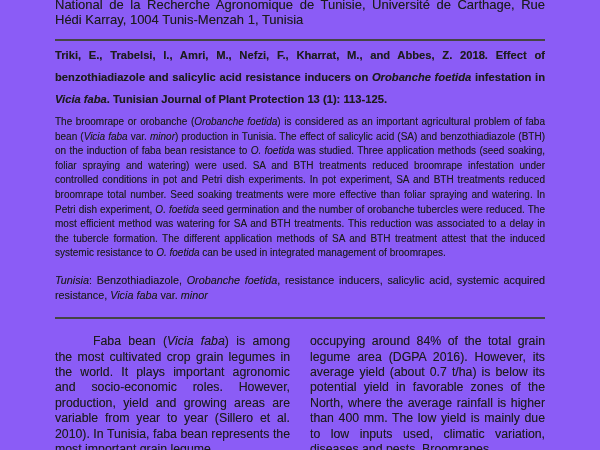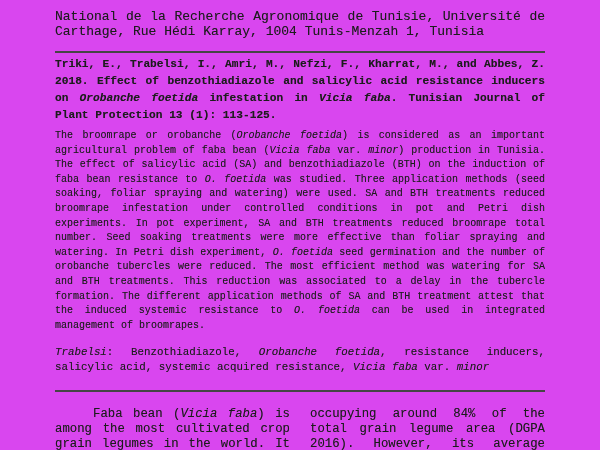--- a/index.html
+++ b/index.html
@@ -1,24 +1,24 @@
 <!DOCTYPE html>
 <html><head>
 <meta charset="utf-8">
 <style>
   * { margin: 0; padding: 0; box-sizing: border-box; }
   html, body { background: #ffffff; }
   .page {
     position: relative;
     width: 600px;
     height: 450px;
-    background: #d946ef;
+    background: #8b5cf6;
     overflow: hidden;
-    padding: 12px 55px;
-    font-family: Liberation Mono, monospace;
+    padding: 0 55px;
+    font-family: Liberation Sans, sans-serif;
     color: #1c1c1c;
     text-shadow: 0 0 0.5px rgba(30,30,30,0.45);
   }
   .affiliation {
     margin-top: -2px;
     font-size: 13px;
     line-height: 14.5px;
     text-align: justify;
   }
   .rule {
@@ -29,21 +29,21 @@
   .rule-bottom { margin-top: 15px; }
   .abstract-heading {
     margin-top: 4px;
     font-size: 12px;
     font-weight: bold;
     letter-spacing: 0.3px;
   }
   .citation {
     margin-top: 3px;
     font-size: 11.2px;
-    line-height: 17px;
+    line-height: 22px;
     font-weight: bold;
     text-align: justify;
   }
   .abstract-body {
     margin-top: 5px;
     font-size: 10px;
     line-height: 14.6px;
     text-align: justify;
   }
   .keywords {
@@ -72,21 +72,21 @@
 
   <p class="affiliation">National de la Recherche Agronomique de Tunisie, Université de Carthage, Rue Hédi Karray, 1004 Tunis-Menzah 1, Tunisia</p>
 
   <div class="rule rule-top"></div>
 
 
   <p class="citation"><span style="font-weight: bold;">Triki, E., Trabelsi, I., Amri, M., Nefzi, F., Kharrat, M., and Abbes, Z. 2018. Effect of benzothiadiazole and salicylic acid resistance inducers on </span><span style="font-style: italic; font-weight: bold;">Orobanche foetida</span><span style="font-weight: bold;"> infestation in </span><span style="font-style: italic; font-weight: bold;">Vicia faba</span><span style="font-weight: bold;">. Tunisian Journal of Plant Protection 13 (1): 113-125.</span></p>
 
   <p class="abstract-body"><span>The broomrape or orobanche (</span><span style="font-style: italic;">Orobanche foetida</span><span>) is considered as an important agricultural problem of faba bean (</span><span style="font-style: italic;">Vicia faba</span><span> var. </span><span style="font-style: italic;">minor</span><span>) production in Tunisia. The effect of salicylic acid (SA) and benzothiadiazole (BTH) on the induction of faba bean resistance to </span><span style="font-style: italic;">O. foetida</span><span> was studied. Three application methods (seed soaking, foliar spraying and watering) were used. SA and BTH treatments reduced broomrape infestation under controlled conditions in pot and Petri dish experiments. In pot experiment, SA and BTH treatments reduced broomrape total number. Seed soaking treatments were more effective than foliar spraying and watering. In Petri dish experiment, </span><span style="font-style: italic;">O. foetida</span><span> seed germination and the number of orobanche tubercles were reduced. The most efficient method was watering for SA and BTH treatments. This reduction was associated to a delay in the tubercle formation. The different application methods of SA and BTH treatment attest that the induced systemic resistance to </span><span style="font-style: italic;">O. foetida</span><span> can be used in integrated management of broomrapes.</span></p>
 
-  <p class="keywords"><span style="font-style: italic;">Trabelsi</span><span>: Benzothiadiazole, </span><span style="font-style: italic;">Orobanche foetida</span><span>, resistance inducers, salicylic acid, systemic acquired resistance, </span><span style="font-style: italic;">Vicia faba</span><span> var. </span><span style="font-style: italic;">minor</span></p>
+  <p class="keywords"><span style="font-style: italic;">Tunisia</span><span>: Benzothiadiazole, </span><span style="font-style: italic;">Orobanche foetida</span><span>, resistance inducers, salicylic acid, systemic acquired resistance, </span><span style="font-style: italic;">Vicia faba</span><span> var. </span><span style="font-style: italic;">minor</span></p>
 
   <div class="rule rule-bottom"></div>
 
   <div class="columns">
     <p class="col col-left"><span>Faba bean (</span><span style="font-style: italic;">Vicia faba</span><span>) is among the most cultivated crop grain legumes in the world. It plays important agronomic and socio-economic roles. However, production, yield and growing areas are variable from year to year (Sillero et al. 2010). In Tunisia, faba bean represents the most important grain legume</span></p>
     <p class="col col-right"><span>occupying around 84% of the total grain legume area (DGPA 2016). However, its average yield (about 0.7 t/ha) is below its potential yield in favorable zones of the North, where the average rainfall is higher than 400 mm. The low yield is mainly due to low inputs used, climatic variation, diseases and pests. Broomrapes</span></p>
   </div>
 
 </div>
 

